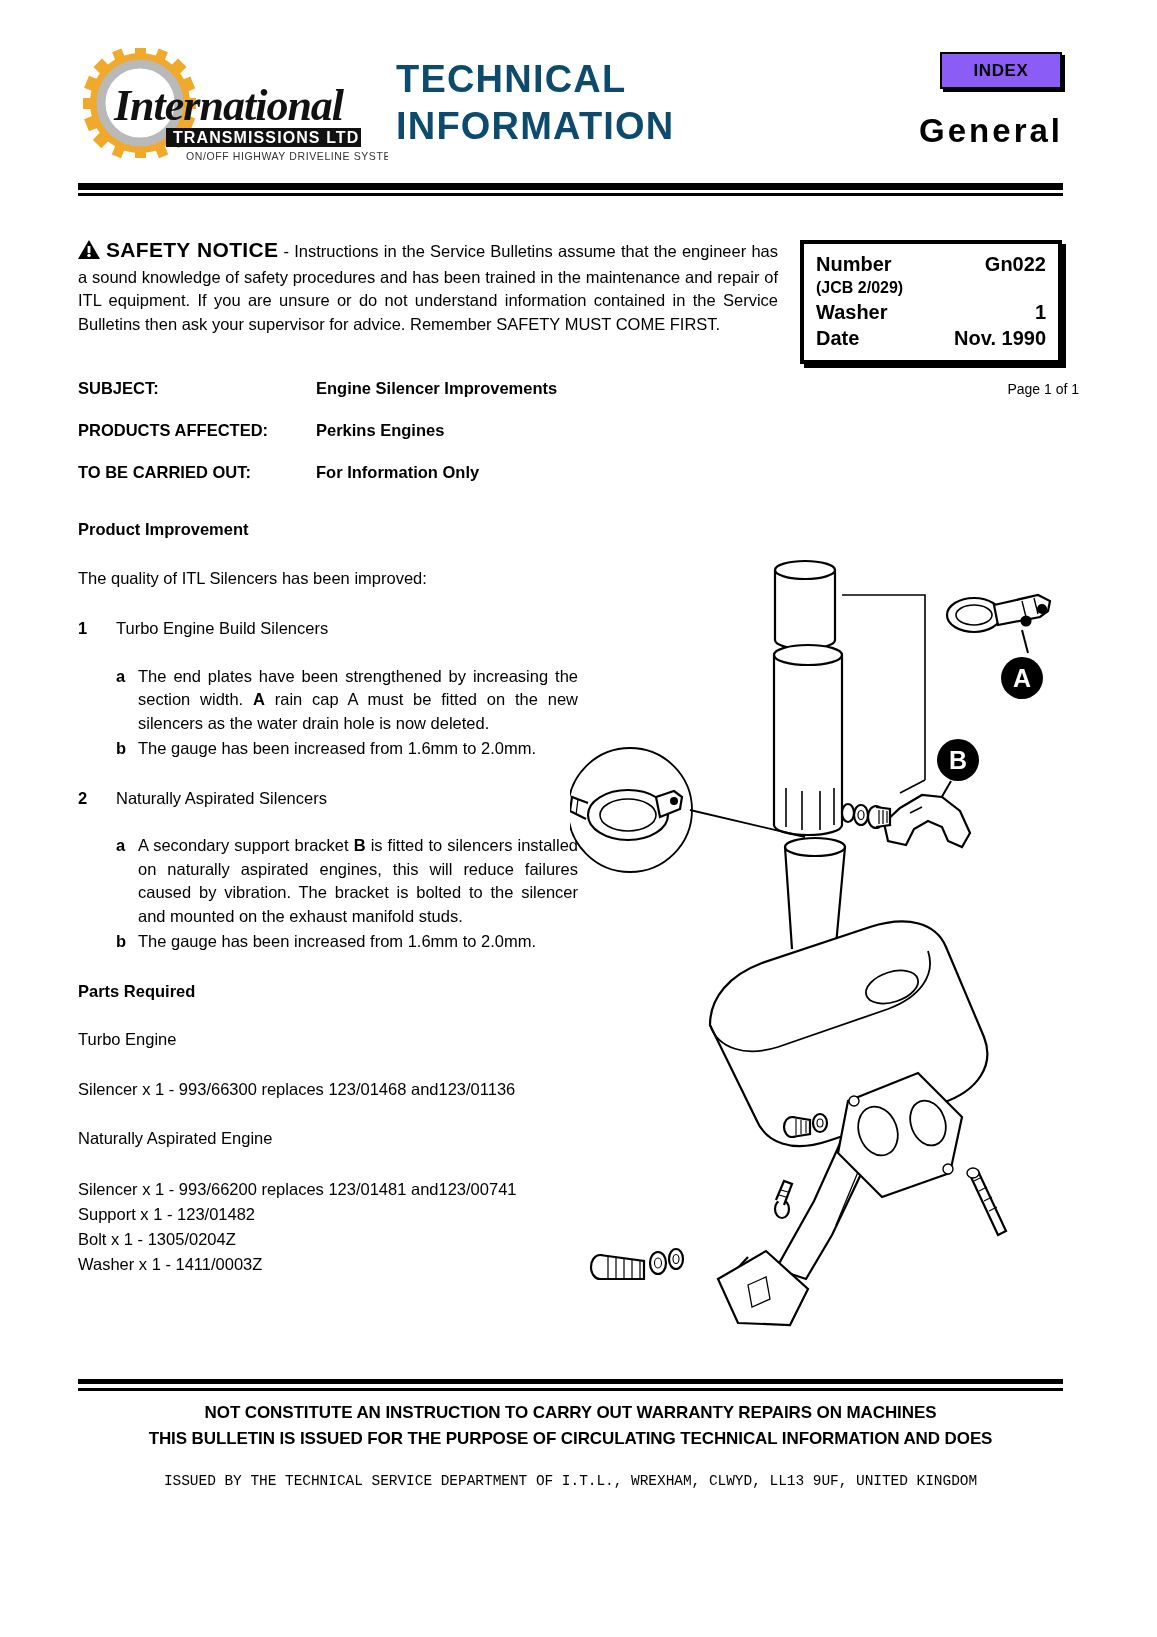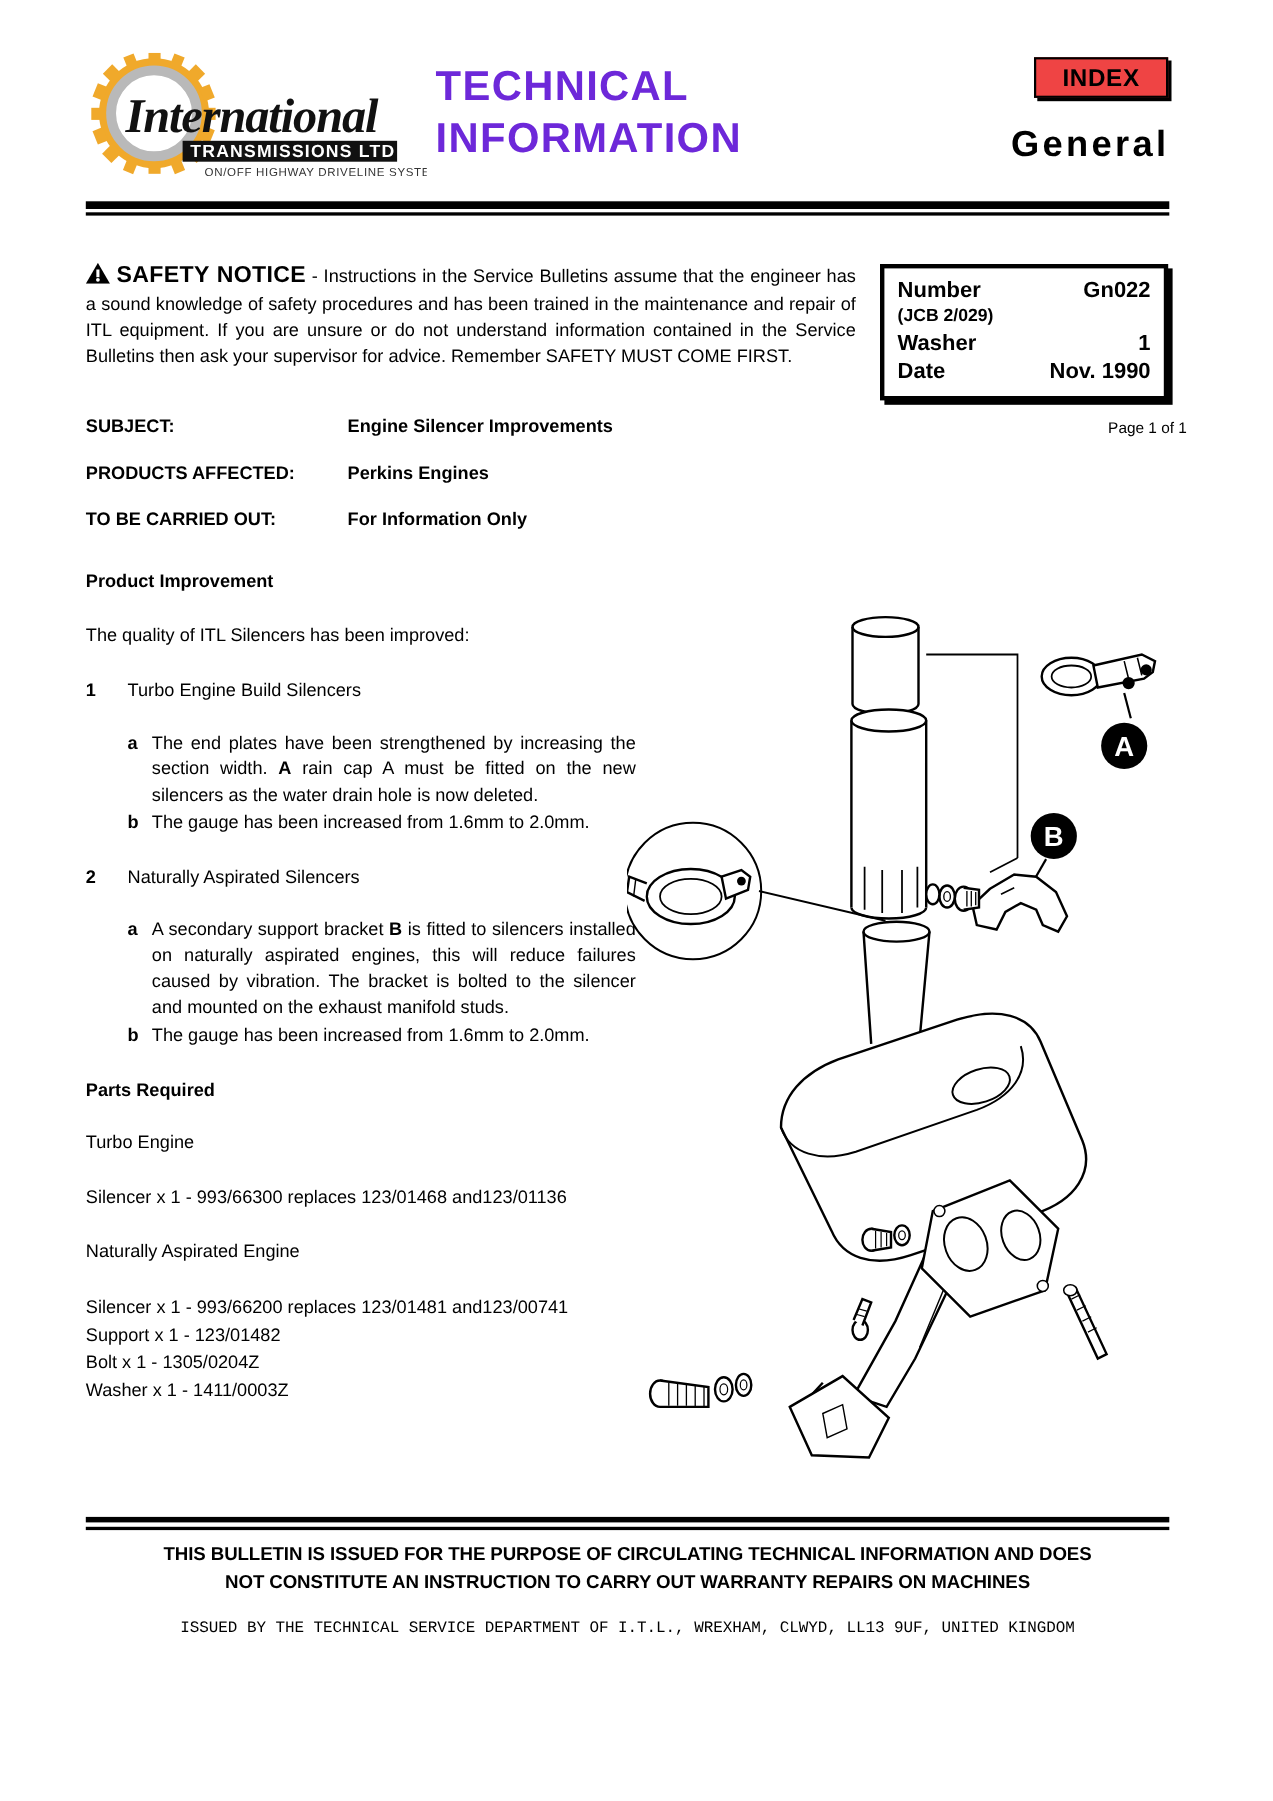--- a/index.html
+++ b/index.html
@@ -37,34 +37,34 @@
   .title-block {
     position: absolute;
     left: 318px; top: 12px;
     width: 420px;
   }
   .title-line {
     font-size: 38px;
     font-weight: bold;
     letter-spacing: 1.2px;
     line-height: 47px;
-    color: #6d28d9;
+    color: #0c4a6e;
   }
 
   .index-btn {
     position: absolute;
     right: 1px; top: 8px;
     width: 122px; height: 37px;
-    background: #ef4444;
+    background: #8b5cf6;
     border: 2px solid #000;
     box-shadow: 3px 3px 0 #000;
     display: flex;
     align-items: center;
     justify-content: center;
-    font-size: 22px;
+    font-size: 17px;
     font-weight: bold;
     letter-spacing: 0.6px;
     cursor: pointer;
   }
   .general-label {
     position: absolute;
     right: 0; top: 68px;
     font-size: 33px;
     font-weight: bold;
     letter-spacing: 3px;
@@ -512,18 +512,18 @@
         <path d="M148 734 L196 706 L238 744 L220 780 L168 778 Z" fill="#fff"></path>
         <path d="M178 740 L196 732 L200 754 L182 762 Z" stroke-width="1.3" fill="#fff"></path>
       </g>
     </svg>
   </div>
 
   <div class="frule-a"></div>
   <div class="frule-b"></div>
 
   <div class="footer-main">
+    <div>NOT CONSTITUTE AN INSTRUCTION TO CARRY OUT WARRANTY REPAIRS ON MACHINES</div>
     <div>THIS BULLETIN IS ISSUED FOR THE PURPOSE OF CIRCULATING TECHNICAL INFORMATION AND DOES</div>
-    <div>NOT CONSTITUTE AN INSTRUCTION TO CARRY OUT WARRANTY REPAIRS ON MACHINES</div>
   </div>
   <div class="footer-sub">ISSUED BY THE TECHNICAL SERVICE DEPARTMENT OF I.T.L., WREXHAM, CLWYD, LL13 9UF, UNITED KINGDOM</div>
 
 </div>
 
 </body></html>

